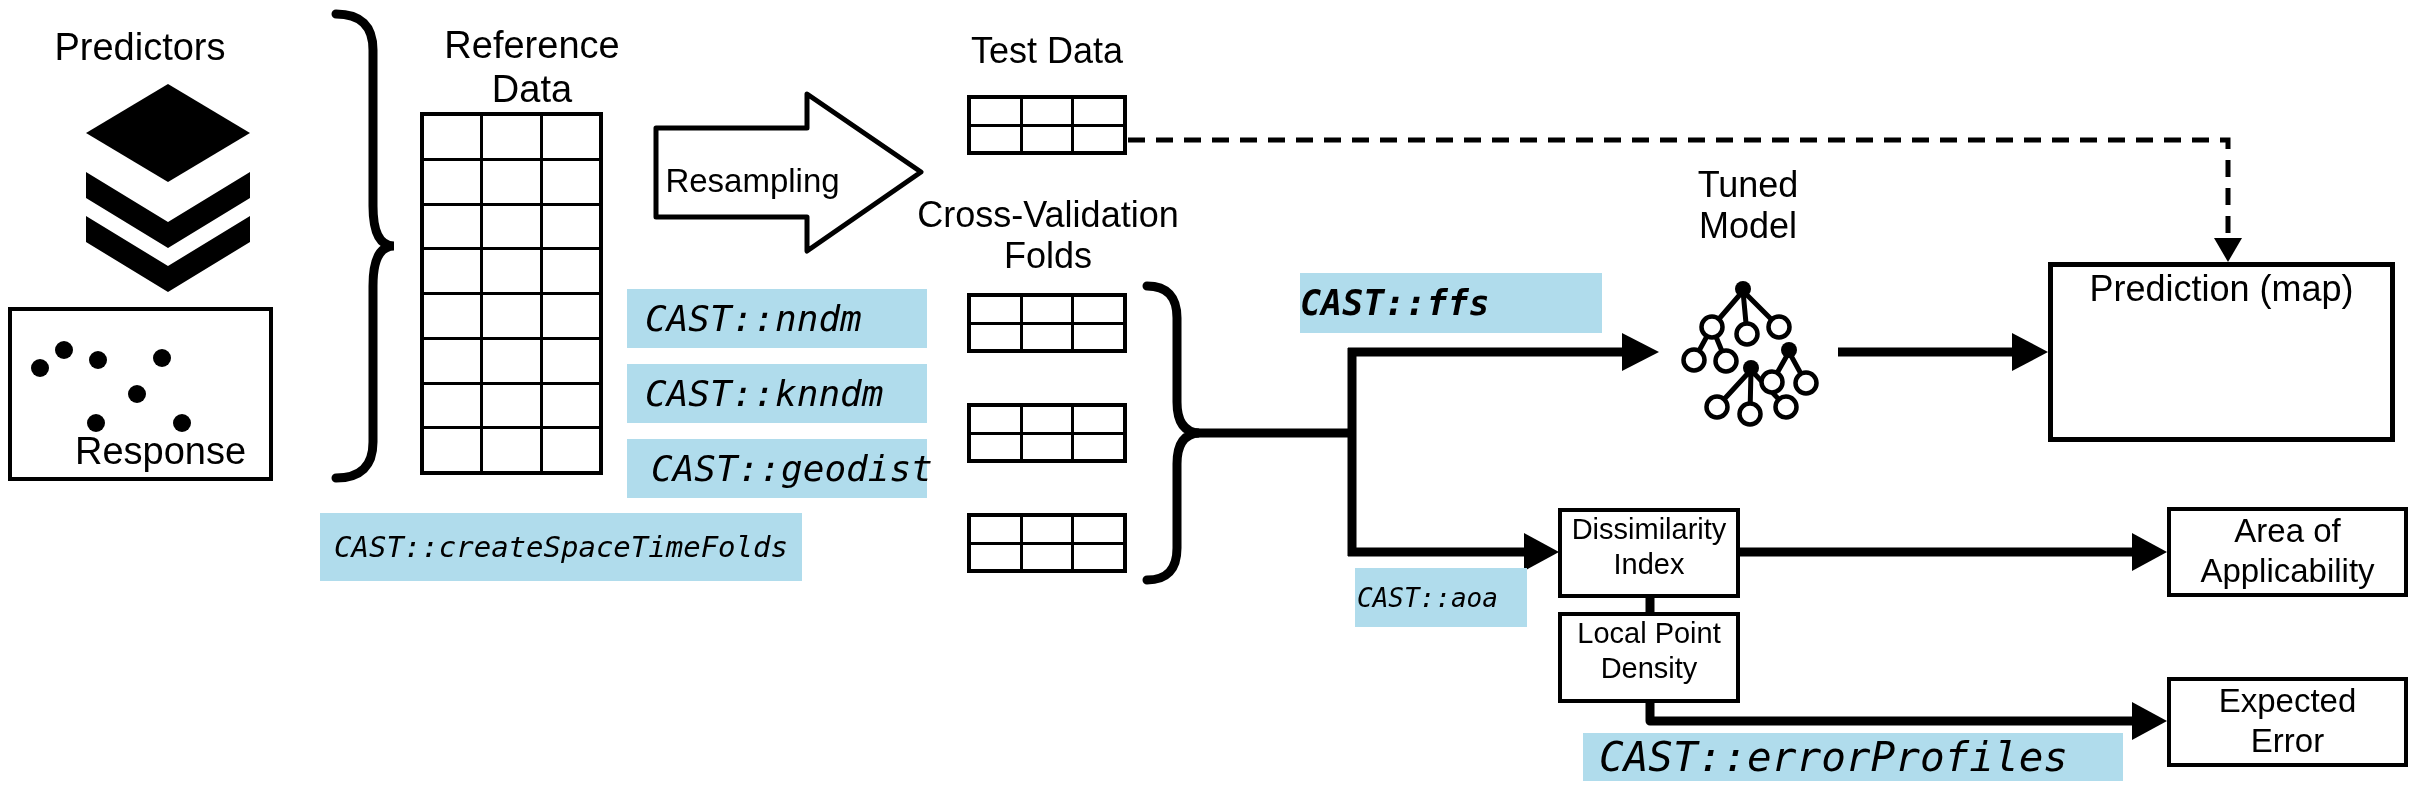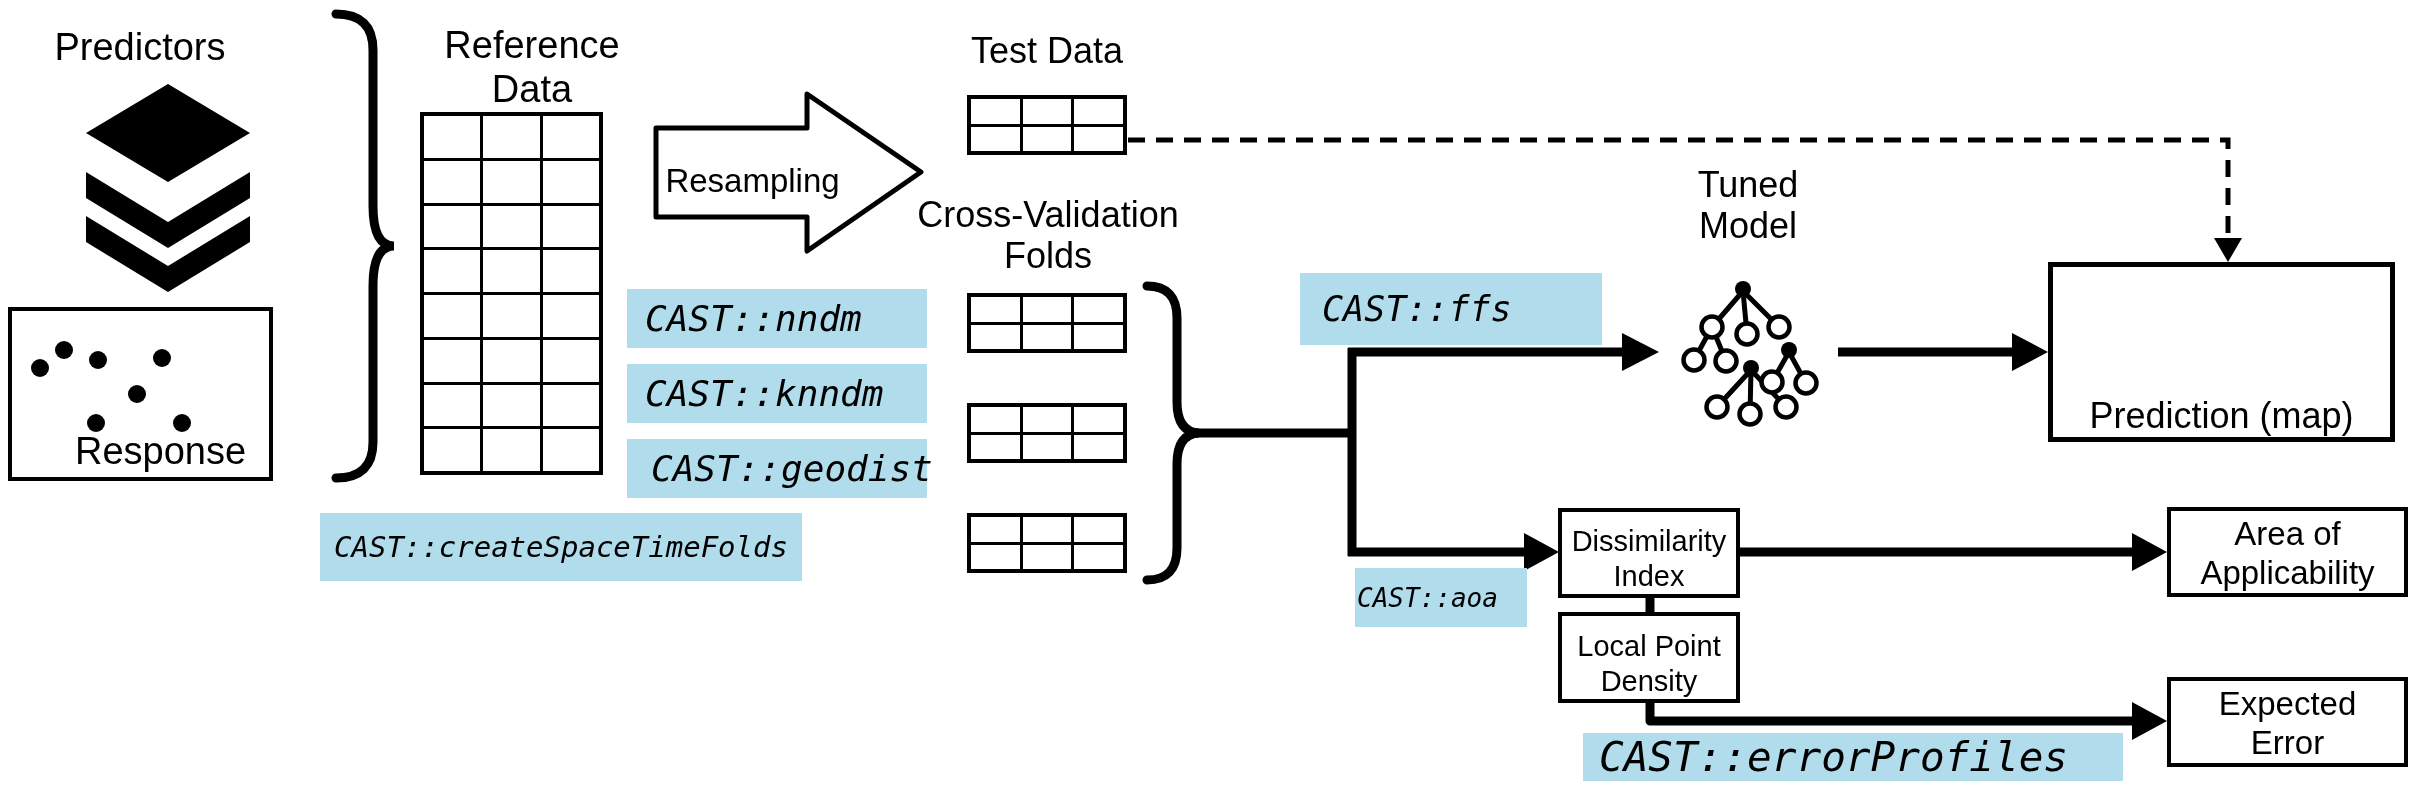--- a/index.html
+++ b/index.html
@@ -1,20 +1,20 @@
 <!DOCTYPE html>
 <html><head>
 <meta charset="utf-8">
 <style>
   html,body{margin:0;padding:0;background:#ffffff;}
   #canvas{position:relative;width:2409px;height:795px;background:#ffffff;overflow:hidden;
           font-family:"Liberation Sans",sans-serif;color:#000;}
   .label{position:absolute;text-align:center;line-height:1.15;color:#000;}
   .box{position:absolute;background:#fff;border:4px solid #000;box-sizing:border-box;
-       display:flex;flex-direction:column;justify-content:flex-end;align-items:center;
+       display:flex;flex-direction:column;justify-content:flex-start;align-items:center;
        text-align:center;line-height:1.2;}
   .grid-table{position:absolute;background:#000;border:4px solid #000;display:grid;
               gap:3px;box-sizing:border-box;}
   .cell{background:#fff;}
   .code-label{position:absolute;background:var(--hl,#b0dcec);
               font-family:"DejaVu Sans Mono",monospace;font-style:italic;
               display:flex;align-items:center;box-sizing:border-box;white-space:nowrap;}
   svg{position:absolute;left:0;top:0;pointer-events:none;}
 </style>
 </head>
@@ -204,19 +204,19 @@
   </div>
 
   <div class="code-label" style="left:627px;top:289px;width:300px;height:59px;font-size:36px;padding-left:18px;">CAST::nndm</div>
 
   <div class="code-label" style="left:627px;top:364px;width:300px;height:59px;font-size:36px;padding-left:18px;">CAST::knndm</div>
 
   <div class="code-label" style="left:627px;top:439px;width:300px;height:59px;font-size:36px;padding-left:24px;">CAST::geodist</div>
 
   <div class="code-label" style="left:320px;top:513px;width:482px;height:68px;font-size:29px;padding-left:14px;">CAST::createSpaceTimeFolds</div>
 
-  <div class="code-label" style="left:1300px;top:273px;width:302px;height:72px;font-size:35px;padding-left:22px;">CAST::ffs</div>
+  <div class="code-label" style="left:1300px;top:273px;width:302px;height:60px;font-size:35px;font-weight:bold;">CAST::ffs</div>
 
   <div class="code-label" style="left:1355px;top:568px;width:172px;height:59px;font-size:26px;padding-left:2px;">CAST::aoa</div>
 
   <div class="code-label" style="left:1583px;top:733px;width:540px;height:48px;font-size:41px;padding-left:16px;">CAST::errorProfiles</div>
 
 </div>
 
 </body></html>

